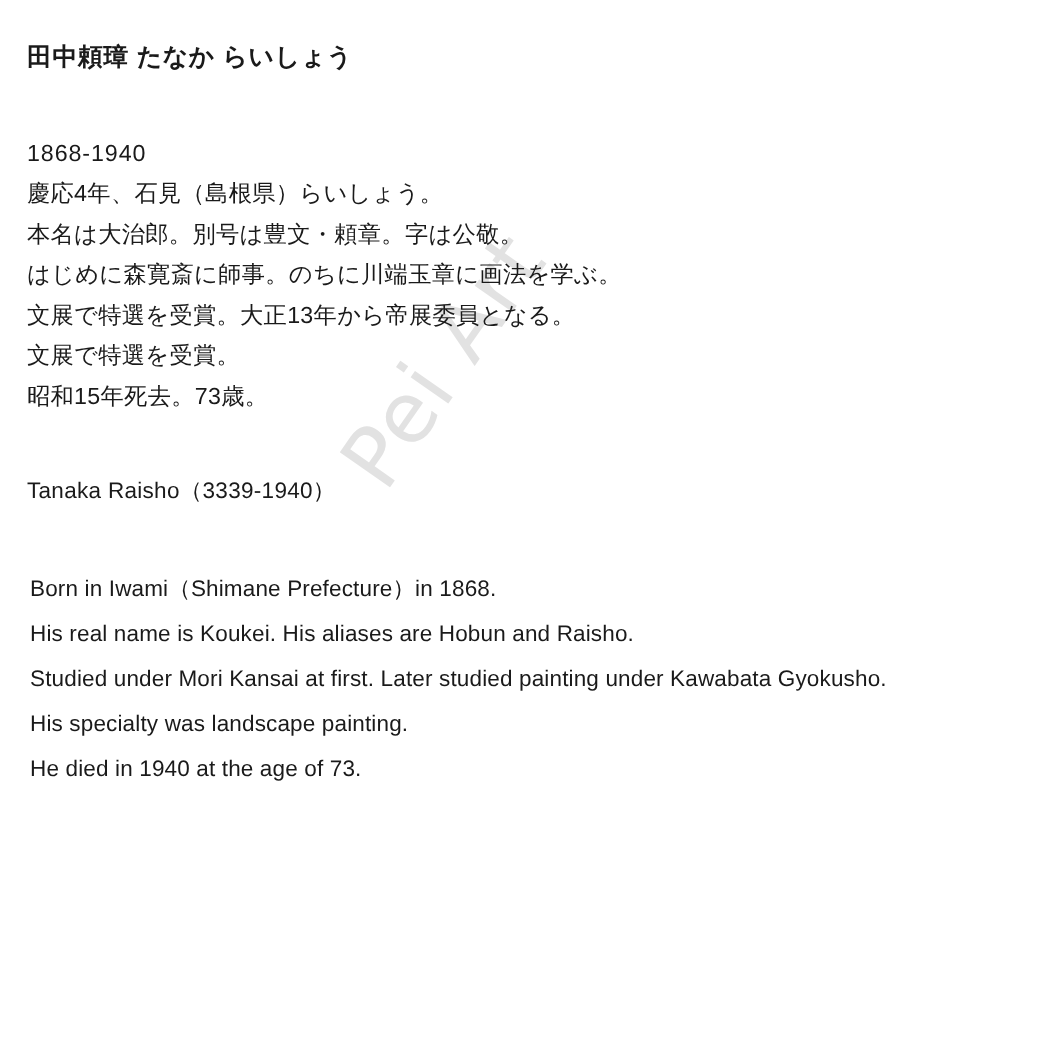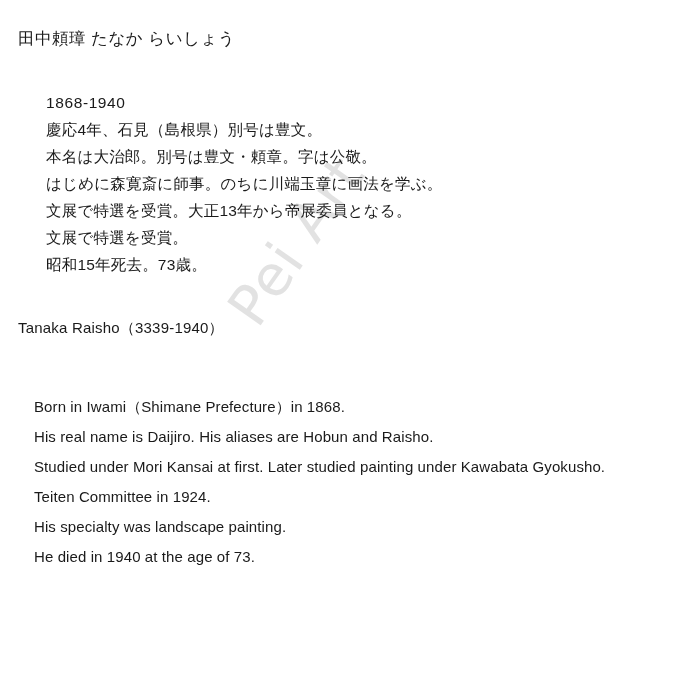--- a/index.html
+++ b/index.html
@@ -39,86 +39,84 @@
   }
   .content {
     position: relative;
     z-index: 1;
   }
   .name-jp {
     font-size: 16.5px;
     line-height: 1.5;
     letter-spacing: 0.5px;
     margin: 0 0 38px 0;
-    font-weight: 400;
+    font-weight: 700;
   }
   .jp-block {
     margin: 0 0 0 0;
   }
   .jp-line {
     font-size: 15.5px;
     line-height: 27px;
     letter-spacing: 0.2px;
     white-space: nowrap;
-    margin-left: 28px;
   }
   .jp-line.years {
     letter-spacing: 0.6px;
   }
   .gap-mid {
     height: 36px;
   }
   .name-en {
     font-size: 15px;
     line-height: 27px;
     letter-spacing: 0.2px;
     margin: 0;
   }
   .gap-mid2 {
     height: 35px;
   }
   .en-block {
-    margin: 16px;
+    margin: 2px;
   }
   .en-line {
     font-size: 15px;
     line-height: 30px;
     letter-spacing: 0.1px;
   }
 </style>
 </head>
 <body>
 
 <div id="page">
 
   <div class="watermark">Pei Art</div>
 
   <div class="content">
 
     <div class="name-jp">田中頼璋 たなか らいしょう</div>
 
     <div class="jp-block">
       <div class="jp-line years">1868-1940</div>
-      <div class="jp-line">慶応4年、石見（島根県）別号は豊文。</div>
+      <div class="jp-line">慶応4年、石見（島根県）らいしょう。</div>
       <div class="jp-line">本名は大治郎。別号は豊文・頼章。字は公敬。</div>
       <div class="jp-line">はじめに森寛斎に師事。のちに川端玉章に画法を学ぶ。</div>
       <div class="jp-line">文展で特選を受賞。大正13年から帝展委員となる。</div>
       <div class="jp-line">文展で特選を受賞。</div>
       <div class="jp-line">昭和15年死去。73歳。</div>
     </div>
 
     <div class="gap-mid"></div>
 
     <div class="name-en">Tanaka Raisho（3339-1940）</div>
 
     <div class="gap-mid2"></div>
 
     <div class="en-block">
       <div class="en-line">Born in Iwami（Shimane Prefecture）in 1868.</div>
-      <div class="en-line">His real name is Daijiro. His aliases are Hobun and Raisho.</div>
+      <div class="en-line">His real name is Koukei. His aliases are Hobun and Raisho.</div>
       <div class="en-line">Studied under Mori Kansai at first. Later studied painting under Kawabata Gyokusho.</div>
-      <div class="en-line">Teiten Committee in 1924.</div>
       <div class="en-line">His specialty was landscape painting.</div>
       <div class="en-line">He died in 1940 at the age of 73.</div>
     </div>
 
   </div>
 </div>
 
 </body></html>

